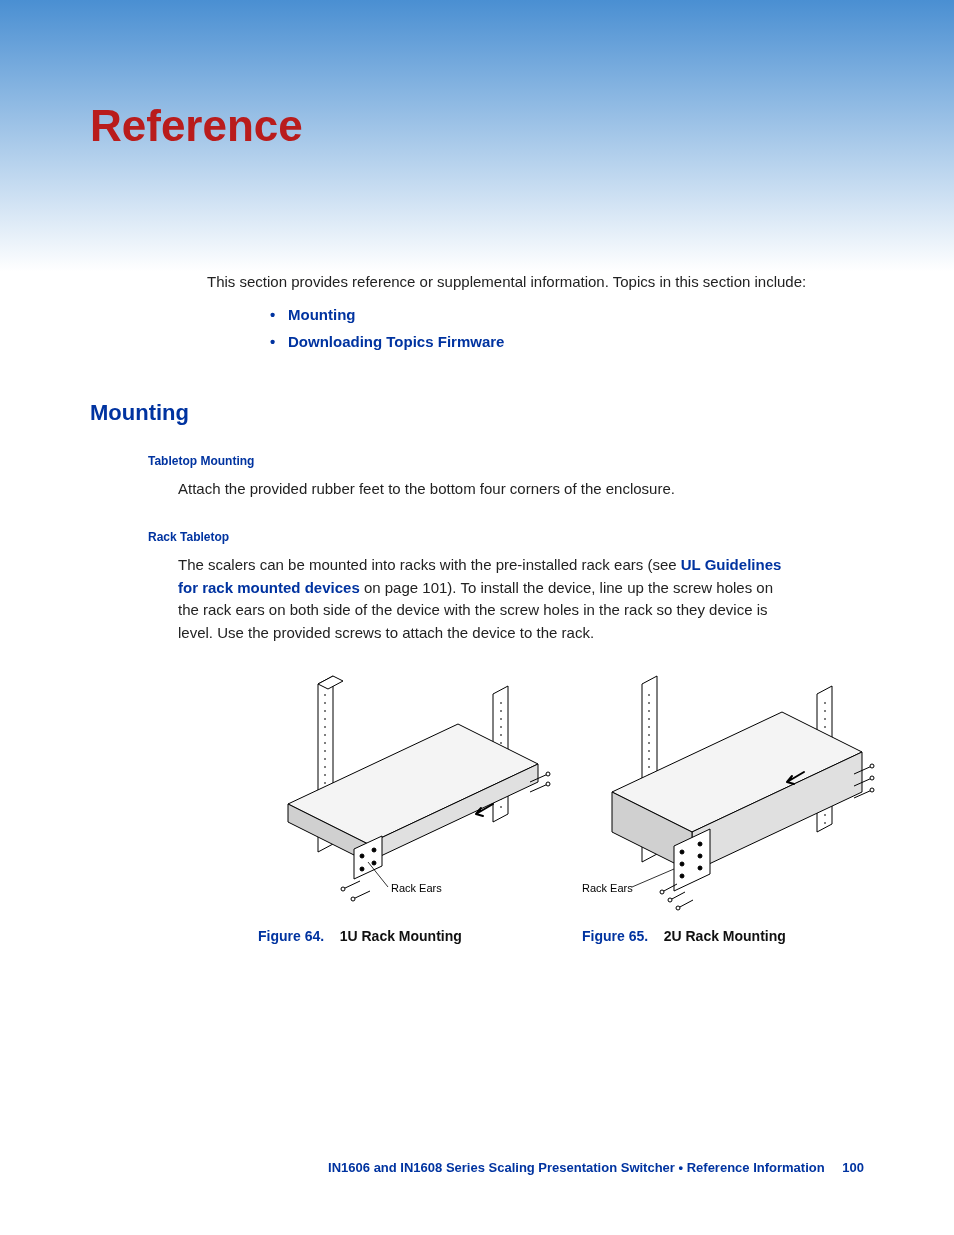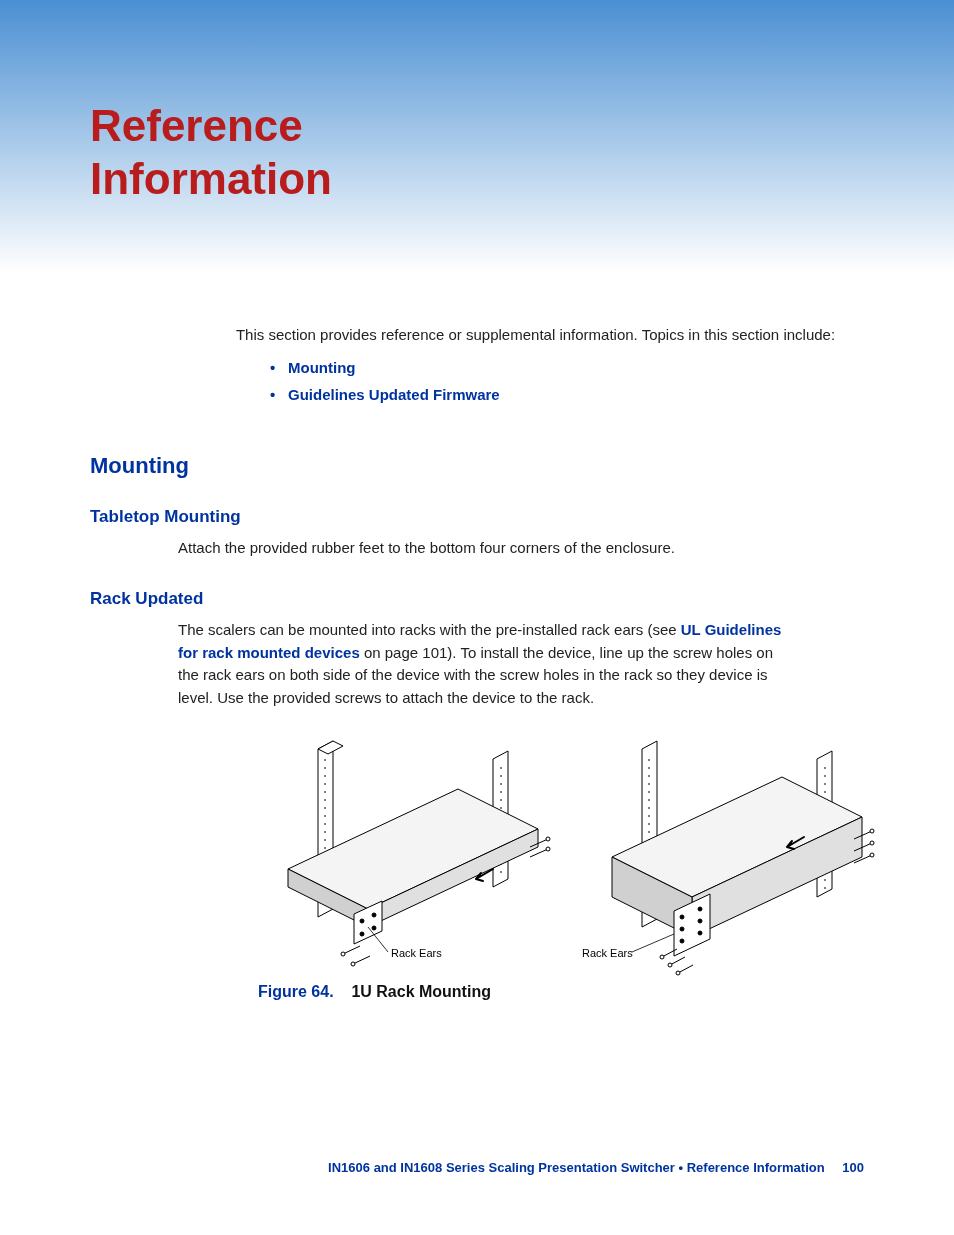--- a/index.html
+++ b/index.html
@@ -21,21 +21,20 @@
     font-weight: 700;
     color: #b91c1c;
     line-height: 1.2;
     margin-bottom: 120px;
   }
   .intro {
     margin-left: 117px;
     font-size: 15px;
     color: #222;
     margin-bottom: 16px;
-    text-align: center;
   }
   .toc {
     margin-left: 168px;
     list-style: none;
     padding: 0;
     margin-bottom: 50px;
   }
   .toc li {
     position: relative;
     padding-left: 30px;
@@ -56,22 +55,23 @@
     text-decoration: none;
   }
   .h2 {
     color: #0033a0;
     font-size: 22px;
     font-weight: 700;
     margin-bottom: 28px;
   }
   .h3 {
     color: #0033a0;
-    font-size: 17px;
-    font-weight: 700;
+    font-size: 12px;
+    font-weight: 700;
+    margin-left: 58px;
     margin-bottom: 10px;
   }
   .body-text {
     margin-left: 88px;
     font-size: 15px;
     line-height: 1.5;
     color: #222;
     margin-bottom: 30px;
     max-width: 620px;
   }
@@ -87,21 +87,22 @@
     margin-top: 10px;
   }
   .figure-block {
     width: 310px;
   }
   .figure-svg {
     width: 300px;
     height: 240px;
   }
   .figure-caption {
-    font-size: 16px;
+    font-size: 14px;
+    margin-top: 10px;
   }
   .figure-caption .fig-num {
     color: #0033a0;
     font-weight: 700;
   }
   .figure-caption .fig-title {
     color: #111;
     font-weight: 700;
   }
   .rack-label {
@@ -121,40 +122,39 @@
     margin-left: 14px;
   }
 </style>
 </head>
 <body>
 
 <div class="page">
 
   <h1 class="title">
     <span>Reference</span><br>
-    <span>Information</span>
   </h1>
 
   <p class="intro">This section provides reference or supplemental information. Topics in this section include:</p>
 
   <ul class="toc">
     <li>
       <a href="#">Mounting</a>
     </li>
     <li>
-      <a href="#">Guidelines Updated Firmware</a>
+      <a href="#">Downloading Topics Firmware</a>
     </li>
   </ul>
 
   <h2 class="h2">Mounting</h2>
 
   <h3 class="h3">Tabletop Mounting</h3>
   <p class="body-text">Attach the provided rubber feet to the bottom four corners of the enclosure.</p>
 
-  <h3 class="h3">Rack Updated</h3>
+  <h3 class="h3">Rack Tabletop</h3>
   <p class="body-text">
     <span>The scalers can be mounted into racks with the pre-installed rack ears (see </span><a href="#" class="link">UL Guidelines for rack mounted devices</a><span> on page 101). To install the device, line up the screw holes on the rack ears on both side of the device with the screw holes in the rack so they device is level. Use the provided screws to attach the device to the rack.</span>
   </p>
 
   <div class="figures-row">
 
     <div class="figure-block">
       <svg class="figure-svg" viewBox="0 0 300 240">
 
         <g stroke="#000" stroke-width="1" fill="#fff">
@@ -247,20 +247,25 @@
           <circle cx="290" cy="92" r="2" fill="#fff"></circle>
           <line x1="272" y1="112" x2="290" y2="104"></line>
           <circle cx="290" cy="104" r="2" fill="#fff"></circle>
           <line x1="272" y1="124" x2="290" y2="116"></line>
           <circle cx="290" cy="116" r="2" fill="#fff"></circle>
         </g>
 
         <line x1="92" y1="195" x2="50" y2="213" stroke="#000" stroke-width="0.8"></line>
         <text x="0" y="218" class="rack-label">Rack Ears</text>
       </svg>
+      <div class="figure-caption">
+        <span class="fig-num">Figure 65.</span>
+        <span>&nbsp;&nbsp;</span>
+        <span class="fig-title">2U Rack Mounting</span>
+      </div>
     </div>
 
   </div>
 
   <div class="footer">
     <span>IN1606 and IN1608 Series Scaling Presentation Switcher • Reference Information</span>
     <span class="pg">100</span>
   </div>
 
 </div>

